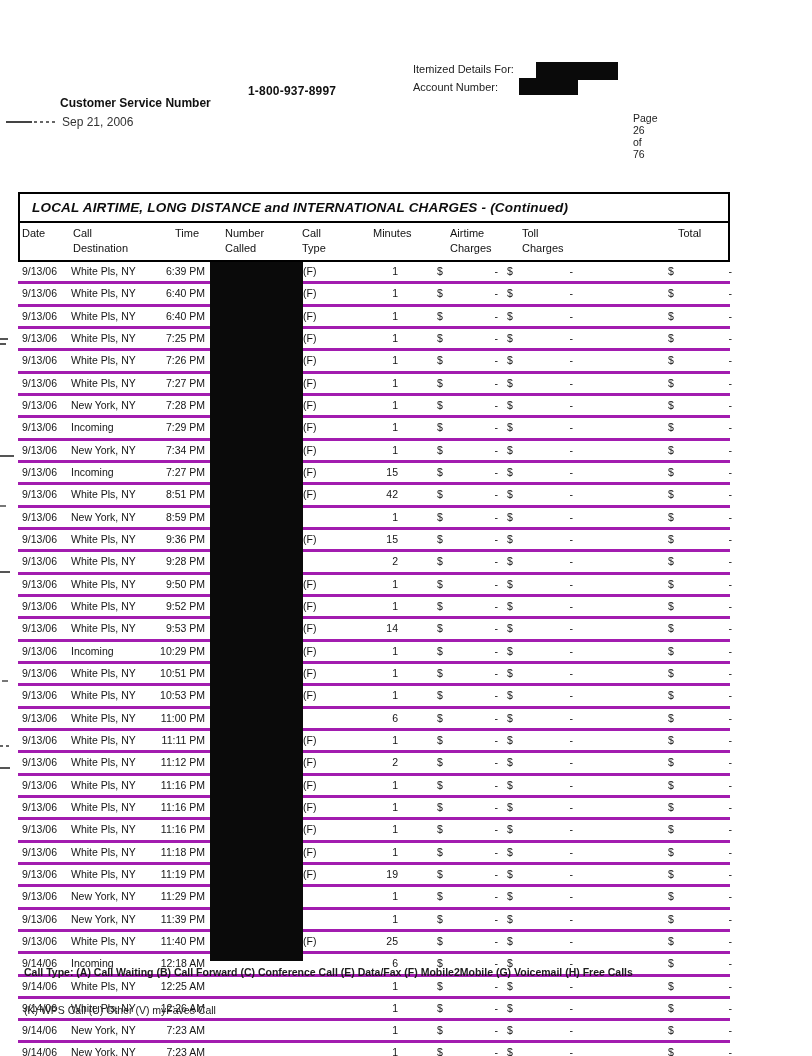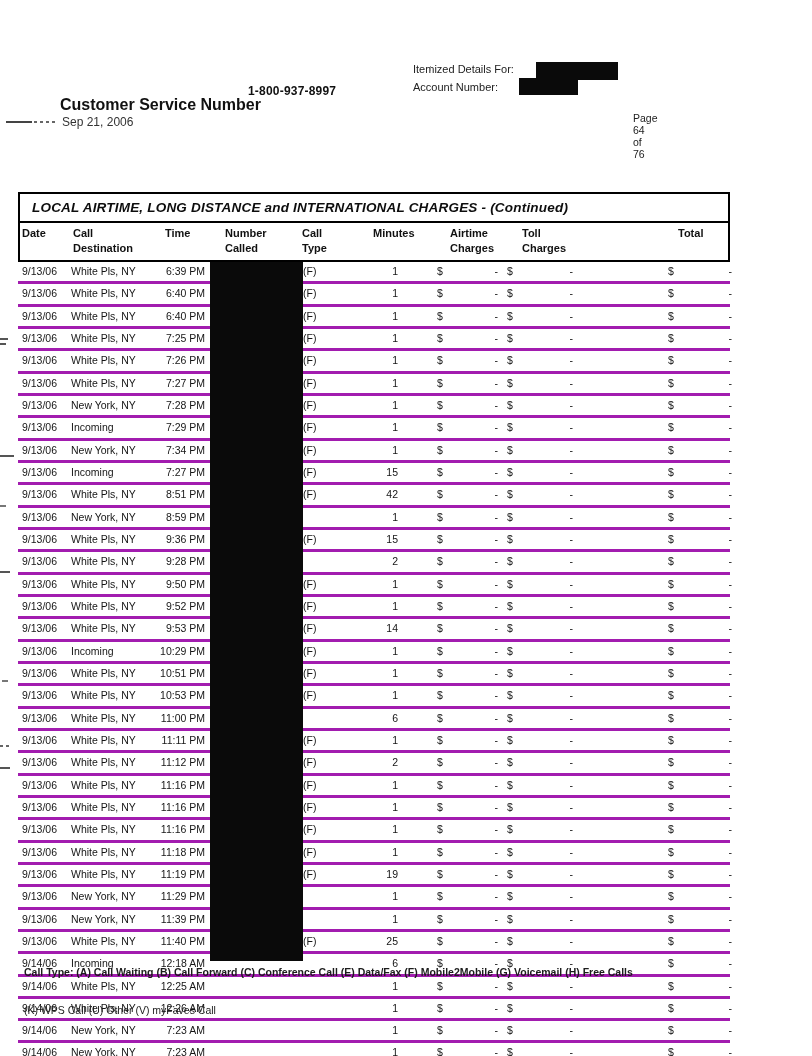--- a/index.html
+++ b/index.html
@@ -5,42 +5,42 @@
   html,body{margin:0;padding:0;background:#e8e8e8;}
   .page{
     position:relative;width:812px;height:1056px;background:#ffffff;
     font-family:"Liberation Sans", sans-serif;color:#1a1a1a;overflow:hidden;
     margin:0 auto;
   }
   .abs{position:absolute;}
   
   .lbl-sm{font-size:11px;color:#222;}
   .redact{background:#0a0a0a;}
-  .cs-label{font-size:16px;font-weight:bold;color:#111;}
+  .cs-label{font-size:12px;font-weight:bold;color:#111;}
   .cs-number{font-size:12px;font-weight:bold;color:#111;letter-spacing:.2px;}
   .stmt-date{font-size:12px;color:#333;}
   .page-ind{font-size:10.5px;color:#222;display:flex;flex-direction:column;}
   .page-ind span{display:inline-block;}
   
   .artifact{background:#555;}
   .artifact.dotted{background:repeating-linear-gradient(to right,#666 0 3px,transparent 3px 6px);}
   
   .tbl{position:absolute;left:18px;top:192px;width:712px;}
   .head-box{border:2px solid #000;background:#fff;}
   .tbl-title{
     height:27px;line-height:27px;padding-left:12px;
     border-bottom:2px solid #000;
     font-size:13.5px;font-weight:bold;font-style:italic;color:#0d0d0d;
     white-space:nowrap;letter-spacing:.2px;
   }
-  .colhead{position:relative;height:37px;font-size:11px;font-weight:bold;color:#111;}
+  .colhead{position:relative;height:37px;font-size:11px;font-weight:normal;color:#111;}
   .colhead .hc{position:absolute;top:3px;line-height:1.4;}
   .h-date{left:2px;}
   .h-dest{left:53px;}
-  .h-time{left:145px;}
+  .h-time{left:155px;}
   .h-number{left:205px;}
   .h-type{left:282px;}
   .h-min{left:353px;}
   .h-air{left:430px;}
   .h-toll{left:502px;}
   .h-total{left:658px;}
   .tbody{position:relative;}
   .row{position:relative;height:19.33px;border-bottom:3px solid #a21caf;}
   .row:last-child{border-bottom:2px solid #222;}
   .cell{
@@ -78,21 +78,21 @@
   <div class="abs cs-label" style="left:60px;top:96px;">Customer Service Number</div>
   <div class="abs cs-number" style="left:248px;top:84px;">1-800-937-8997</div>
 
   <div class="abs artifact" style="left:6px;top:121px;width:26px;height:2px;background:#444;"></div>
   <div class="abs artifact dotted" style="left:34px;top:121px;width:22px;height:2px;"></div>
   <div class="abs stmt-date" style="left:62px;top:115px;">Sep 21, 2006</div>
 
   <div class="abs page-ind" style="left:633px;top:112px;">
     <span>Page</span>
     <span style="width:24px;"></span>
-    <span>64</span>
+    <span>26</span>
     <span style="width:5px;"></span>
     <span>of</span>
     <span style="width:18px;"></span>
     <span>76</span>
   </div>
 
   <div class="abs artifact" style="left:0;top:338px;width:8px;height:2px;"></div>
   <div class="abs artifact" style="left:0;top:343px;width:6px;height:2px;"></div>
   <div class="abs artifact" style="left:0;top:455px;width:14px;height:2px;"></div>
   <div class="abs artifact" style="left:0;top:505px;width:6px;height:2px;background:#777;"></div>

